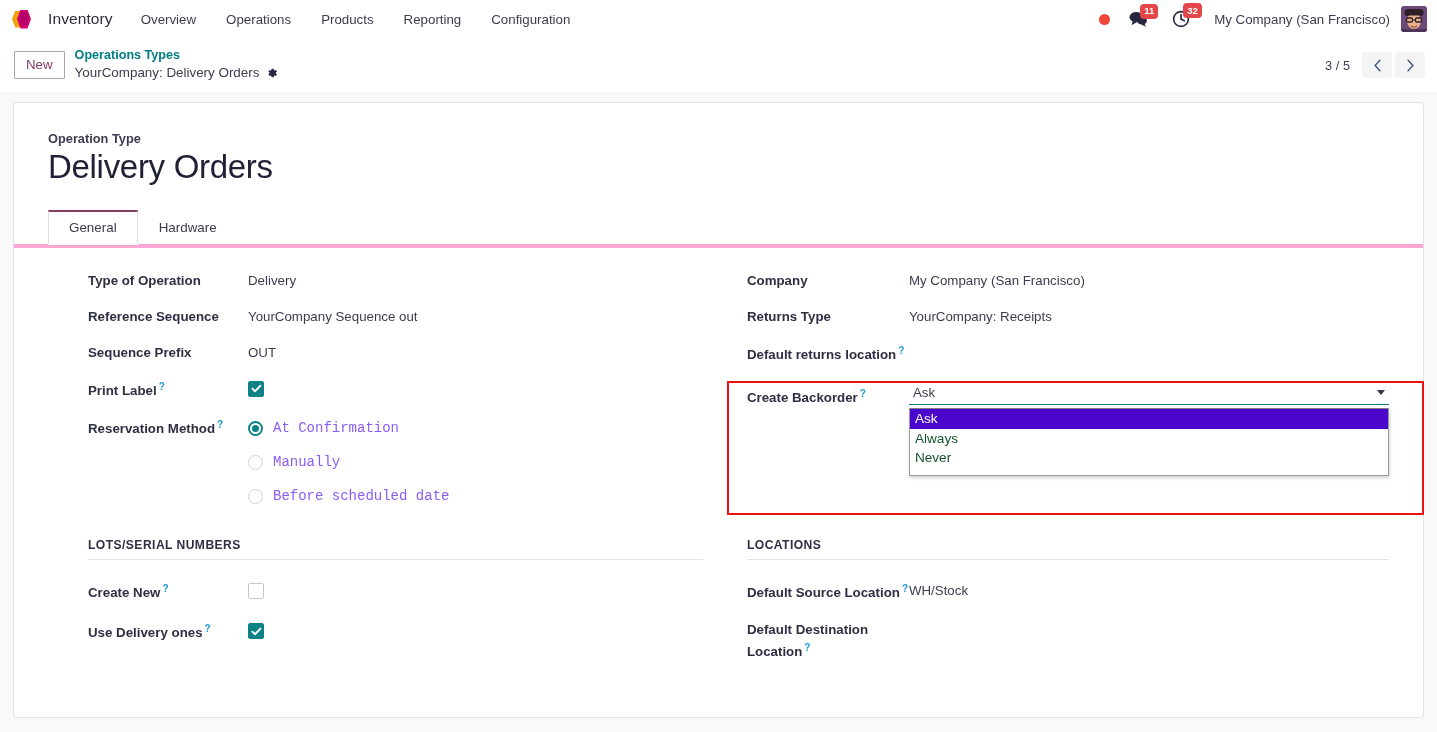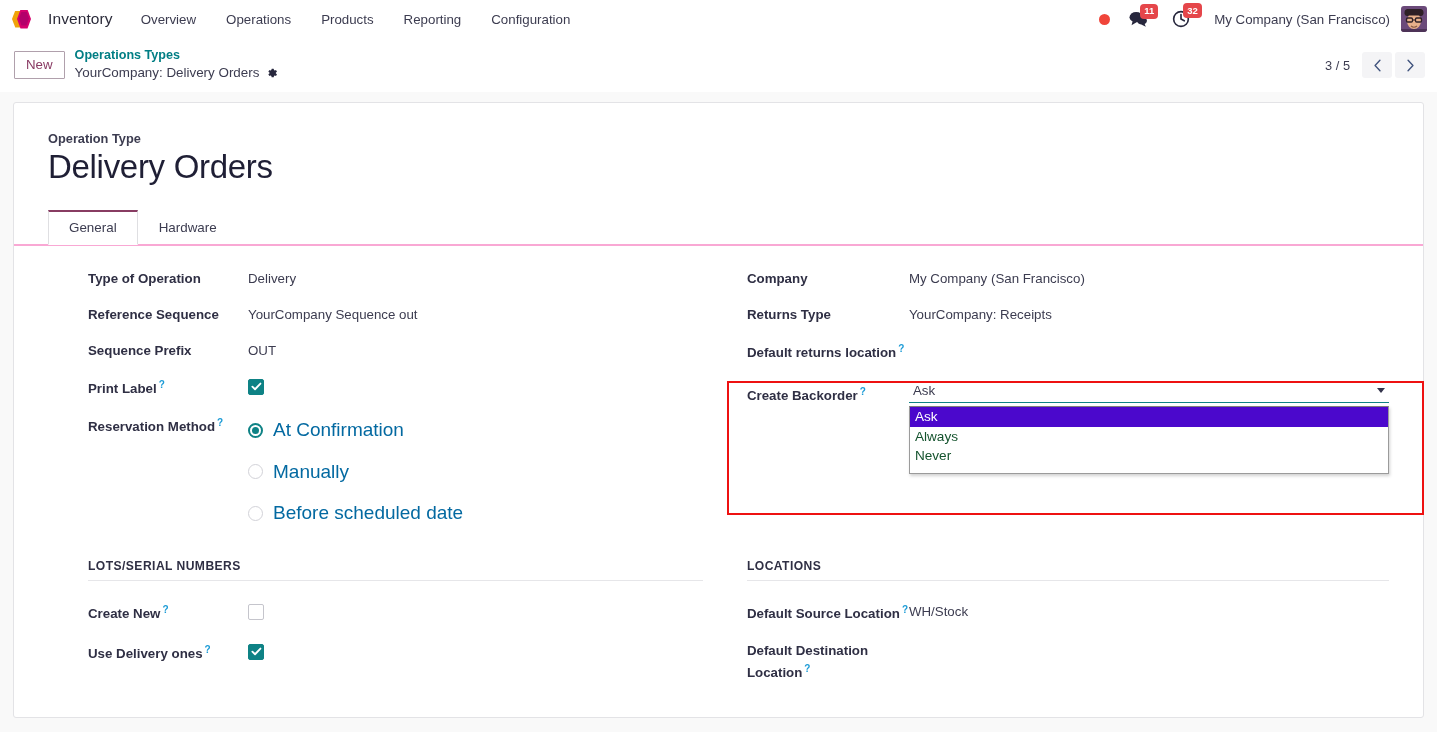--- a/index.html
+++ b/index.html
@@ -181,21 +181,21 @@
     color: #1f1f35;
     font-weight: 400;
     letter-spacing: -.3px;
     margin: 0 0 22px 0;
     line-height: 1.18;
   }
 
   
   .tabs {
     display: flex;
-    border-bottom: 2px solid #f9a8d4;
+    border-bottom: 4px solid #f9a8d4;
     margin: 0 -34px 0 -34px;
     padding-left: 34px;
   }
   .tab {
     font-size: 13.4px;
     color: #3c3c50;
     padding: 9px 20px 9px;
     cursor: pointer;
     border: 1px solid transparent;
     border-bottom: none;
@@ -267,21 +267,21 @@
     border-radius: 50%;
     flex: 0 0 15px;
     display: inline-flex; align-items: center; justify-content: center;
   }
   .radio.on { border: 2px solid #0e8285; background: #fff; }
   .radio.on::after {
     content: ""; width: 7px; height: 7px; border-radius: 50%;
     background: #0e8285; display: block;
   }
   .radio.off { border: 1px solid #d2d2d8; background: #fff; }
-  .radio-label { font-size: 19px; color: #0369a1; }
+  .radio-label { font-size: 14px; color: #8b5cf6; font-family: Liberation Mono, monospace; }
 
   
   .sections { display: flex; margin-top: 16px; }
   .sec-title {
     font-size: 12.1px;
     font-weight: 700;
     color: #2f2f44;
     letter-spacing: .45px;
     padding-bottom: 7px;
     border-bottom: 1px solid #e6e6e9;

